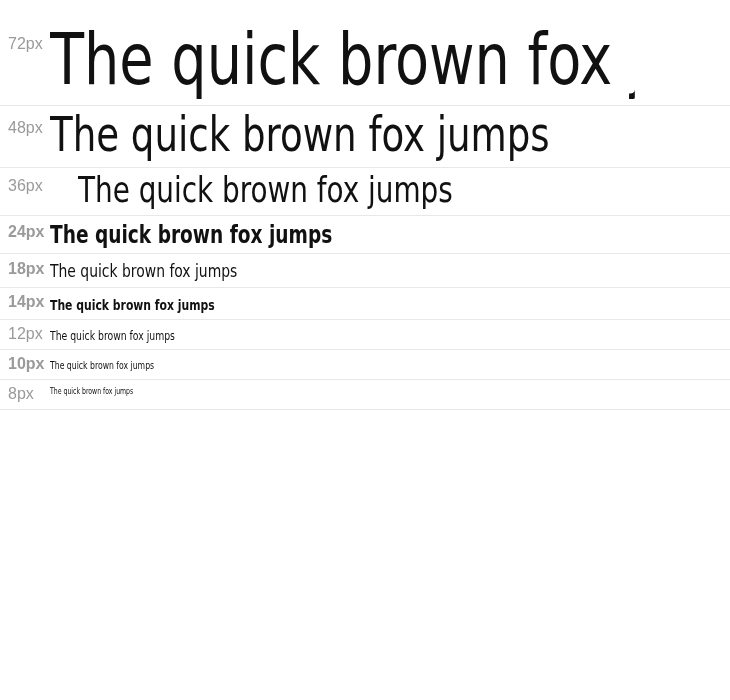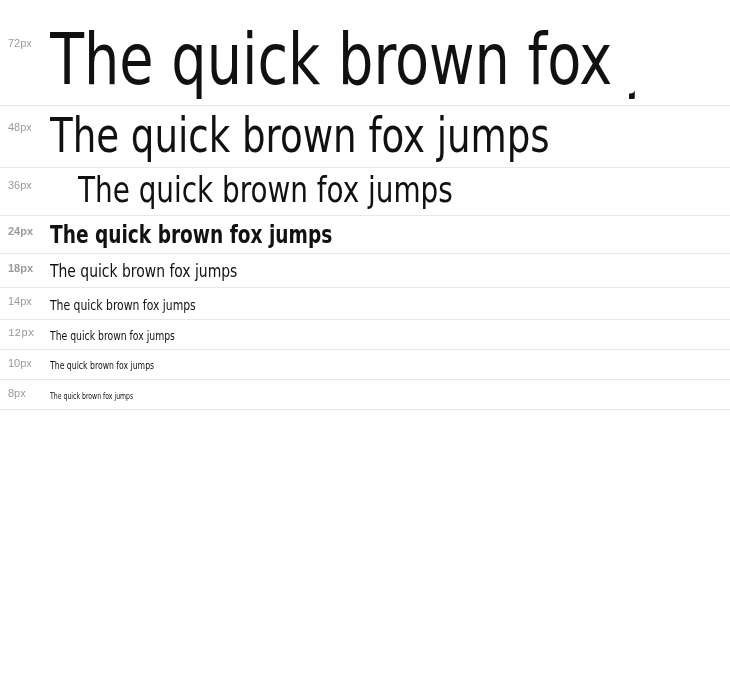--- a/index.html
+++ b/index.html
@@ -28,21 +28,21 @@
     overflow: hidden;
     white-space: nowrap;
   }
   .size-label {
     width: 50px;
     min-width: 50px;
     padding-left: 8px;
     box-sizing: border-box;
     color: #9a9a9a;
     font-family: "Liberation Sans", sans-serif;
-    font-size: 11px;
+    font-size: 16px;
     line-height: 11px;
     align-self: flex-start;
     padding-top: 4px;
     user-select: none;
   }
   .sample {
     flex: 1 1 auto;
     font-family: "DejaVu Sans Condensed", "Liberation Sans Narrow", "Liberation Sans", sans-serif;
     font-stretch: condensed;
     color: #111111;
@@ -52,49 +52,49 @@
     transform-origin: left bottom;
     transform: scaleX(0.86);
     width: 116%;
   }
 
   
   .row-72 { height: 92px; }
   .row-72 .sample { font-size: 72px; line-height: 80px; padding-bottom: 6px; }
   .row-72 .size-label { padding-top: 24px; }
 
-  .row-48 { height: 62px; }
+  .row-48 { height: 62px; align-items: center; }
   .row-48 .sample { font-size: 48px; line-height: 54px; padding-bottom: 5px; }
   .row-48 .size-label { padding-top: 16px; }
 
   .row-36 { height: 48px; gap: 28px; }
   .row-36 .sample { font-size: 36px; line-height: 40px; padding-bottom: 5px; }
   .row-36 .size-label { padding-top: 12px; }
 
   .row-24 { height: 38px; font-weight: bold; }
   .row-24 .sample { font-size: 24px; line-height: 28px; padding-bottom: 4px; }
   .row-24 .size-label { padding-top: 10px; }
 
   .row-18 { height: 34px; }
   .row-18 .sample { font-size: 18px; line-height: 22px; padding-bottom: 5px; }
   .row-18 .size-label { padding-top: 9px; font-weight: bold; }
 
-  .row-14 { height: 32px; }
+  .row-14 { height: 32px; font-weight: bold; }
   .row-14 .sample { font-size: 14px; line-height: 18px; padding-bottom: 5px; }
   .row-14 .size-label { padding-top: 8px; }
 
   .row-12 { height: 30px; }
   .row-12 .sample { font-size: 12px; line-height: 16px; padding-bottom: 5px; }
-  .row-12 .size-label { padding-top: 8px; font-family: Liberation Mono, monospace; }
+  .row-12 .size-label { padding-top: 8px; }
 
   .row-10 { height: 30px; }
   .row-10 .sample { font-size: 10px; line-height: 14px; padding-bottom: 6px; }
-  .row-10 .size-label { padding-top: 8px; }
+  .row-10 .size-label { padding-top: 8px; font-weight: bold; }
 
-  .row-8 { height: 30px; }
+  .row-8 { height: 30px; align-items: center; }
   .row-8 .sample { font-size: 8px; line-height: 12px; padding-bottom: 6px; }
   .row-8 .size-label { padding-top: 8px; }
 </style>
 </head>
 <body>
 
 <div class="specimen">
 
   <div class="row row-72">
     <div class="size-label">72px</div>

